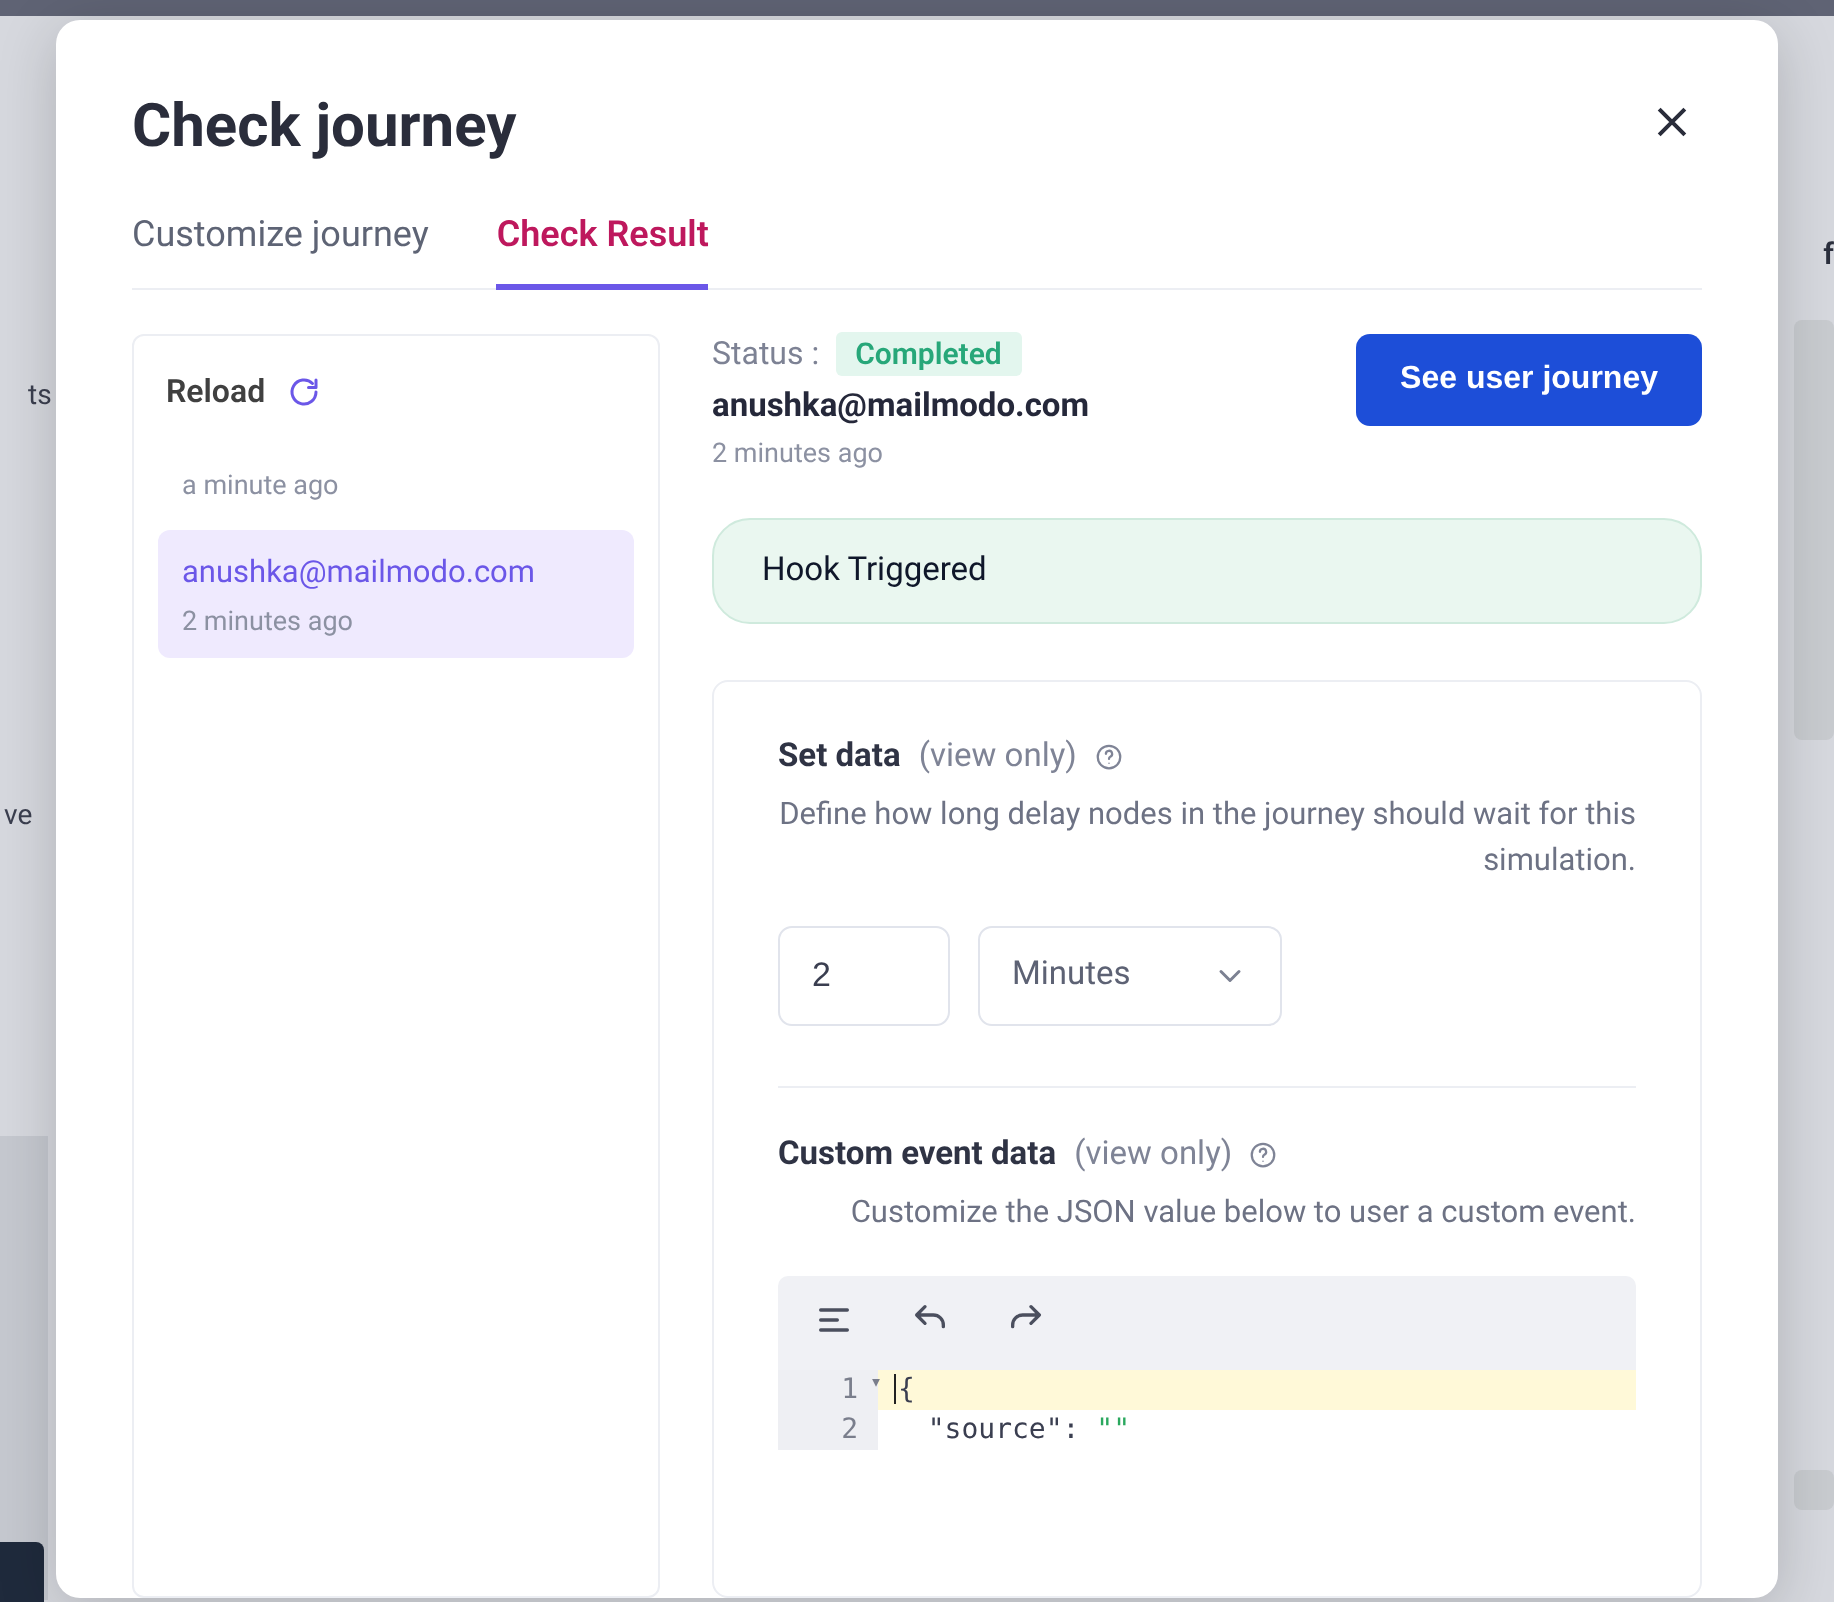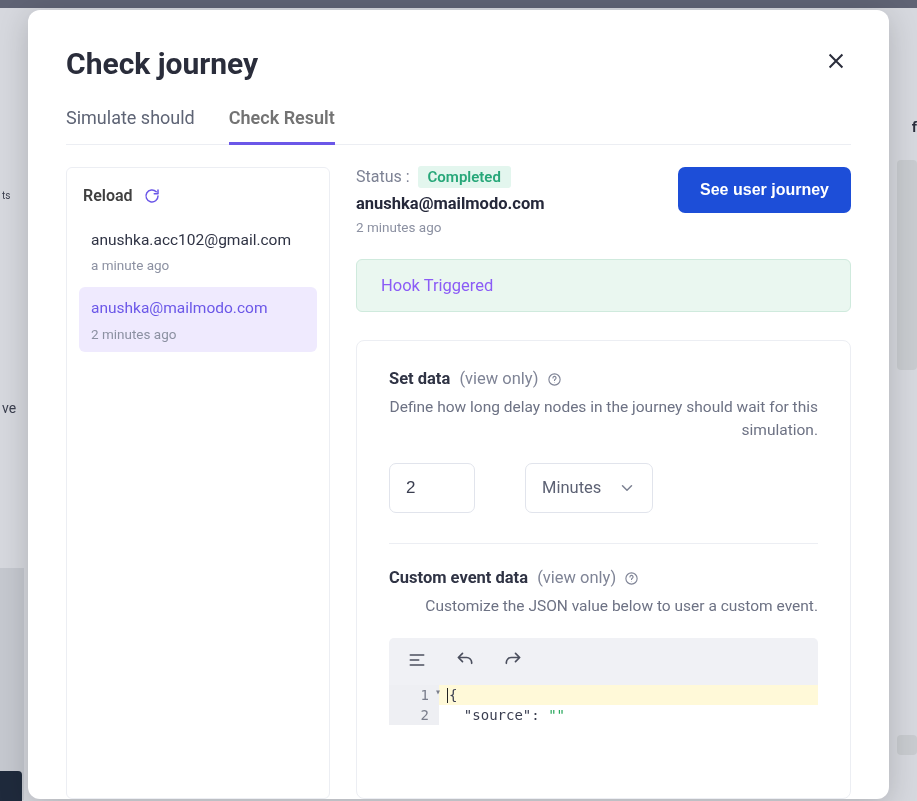--- a/index.html
+++ b/index.html
@@ -7,21 +7,21 @@
     width: 917px; height: 801px;
     font-family: -apple-system, BlinkMacSystemFont, "Segoe UI", Roboto, sans-serif;
     background: #d4d7df;
     overflow: hidden;
   }
   .backdrop {
     position: absolute; inset: 0;
     background: #d6d8de;
   }
   .bg-stripe-top { position:absolute; top:0; left:0; right:0; height:8px; background:#5f6374; }
-  .bg-stripe-1 { position:absolute; top:190px; left:0; width:24px; height:22px; font-size:10px; color:#3b3f4f; padding-left:2px; }
+  .bg-stripe-1 { position:absolute; top:190px; left:0; width:24px; height:22px; font-size:14px; color:#3b3f4f; padding-left:14px; }
   .bg-stripe-2 { position:absolute; top:400px; left:0; width:24px; height:22px; font-size:14px; color:#3b3f4f; padding-left:2px; }
   .bg-stripe-row { position:absolute; top:568px; left:0; width:24px; height:232px; background:#c5c8cf; }
   .bg-bottom-dark { position:absolute; bottom:0; left:0; width:22px; height:30px; background:#1f2a3c; border-top-right-radius:4px;}
   .bg-scrollbar-right { position:absolute; top:160px; right:0; width:20px; height:210px; background:#c8cbcf; border-radius:4px;}
   .bg-scrollbar-right2 { position:absolute; top:735px; right:0; width:20px; height:20px; background:#c8cbcf; border-radius:4px;}
   .bg-letter-f { position:absolute; top:118px; right:0; font-size:15px; font-weight:600; color:#2b2f3d; }
 
   .modal {
     position: absolute;
     top: 10px; left: 28px; right: 28px; bottom: 2px;
@@ -34,21 +34,21 @@
   }
   .modal-header {
     display:flex; justify-content: space-between; align-items:flex-start;
   }
   .modal-title { font-size: 30px; font-weight: 700; color:#2a2d3b; }
   .close-btn { background:none; border:none; cursor:pointer; padding:4px; color:#2a2d3b; }
   .close-btn svg { width:22px; height:22px; stroke:#2a2d3b; stroke-width:2.2; }
 
   .tabs { display:flex; gap:34px; margin-top:26px; border-bottom:1px solid #eceef3; }
   .tab { font-size:18px; color:#5e6475; padding-bottom:14px; cursor:pointer; }
-  .tab.active { color:#737373; font-weight:600; border-bottom:3px solid #6b57e8; margin-bottom:-1px; }
+  .tab.active { color:#be185d; font-weight:600; border-bottom:3px solid #6b57e8; margin-bottom:-1px; }
 
   .body { display:flex; gap:26px; margin-top:22px; flex:1; min-height:0; }
 
   .sidebar {
     width:264px; flex:none;
     border:1px solid #eceef3; border-radius:6px;
     padding:18px 12px;
   }
   .reload-row { display:flex; align-items:center; gap:10px; color:#404040; font-size:16px; font-weight:600; padding:0 4px 10px 4px;}
   .reload-row svg { width:18px; height:18px; stroke:#6b57e8; stroke-width:2; fill:none;}
@@ -65,45 +65,45 @@
   .status-badge { background:#e3f6ee; color:#27a779; font-size:15px; font-weight:600; padding:2px 10px; border-radius:3px; margin-left:4px;}
   .status-email { font-size:16.5px; font-weight:700; color:#25283a; margin-top:8px;}
   .status-time { font-size:13.5px; color:#8c91a2; margin-top:6px;}
   .primary-btn {
     background:#1d4ed8; color:#fff; border:none; border-radius:7px;
     padding:14px 22px; font-size:16px; font-weight:600; cursor:pointer;
   }
 
   .hook-banner {
     margin-top:24px;
-    background:#eaf7f0; border:1px solid #cfeadd; border-radius:6px;
-    padding:16px 24px; font-size:16.5px; color:#8b5cf6;
+    background:#eaf7f0; border:1px solid #cfeadd; border-radius:19px;
+    padding:16px 24px; font-size:16.5px; color:#0f172a;
   }
 
   .config-box {
     margin-top:28px;
     border:1px solid #eceef3; border-radius:8px;
     padding:28px 32px 0 32px;
     flex:1;
   }
   .cfg-title { font-size:16.5px; color:#2f3344; font-weight:700; }
   .cfg-title .viewonly { color:#7f8496; font-weight:400; margin-left:5px;}
   .cfg-title .help { display:inline-flex; vertical-align:middle; margin-left:4px;}
   .cfg-title .help svg{ width:15px; height:15px; stroke:#7f8496; fill:none; stroke-width:1.8;}
   .cfg-desc { font-size:15.5px; color:#6d7284; margin-top:8px; line-height:1.5;text-align:right;}
 
   .delay-row { display:flex; gap:14px; margin-top:20px; }
   .num-input {
     width:86px; height:50px; border:1px solid #e1e4ec; border-radius:7px;
     font-size:17px; color:#3a3e50; padding:0 16px; background:#fff;
   }
   .select-box {
-    width:128px; height:50px; border:1px solid #e1e4ec; border-radius:7px;
+    width:152px; height:50px; border:1px solid #e1e4ec; border-radius:7px;
     display:flex; align-items:center; justify-content:space-between;
-    padding:0 16px; font-size:16.5px; color:#5d6274; cursor:pointer; background:#fff;margin-left:36px;
+    padding:0 16px; font-size:16.5px; color:#5d6274; cursor:pointer; background:#fff;
   }
   .select-box svg{ width:18px; height:18px; stroke:#7c8192; stroke-width:2; fill:none;}
 
   .divider { border:none; border-top:1px solid #eceef3; margin:30px 0 24px 0;}
 
   .editor-toolbar {
     margin-top:20px;
     background:#f0f1f5; border-radius:5px 5px 0 0;
     display:flex; align-items:center; gap:20px;
     padding:8px 14px;
@@ -143,34 +143,33 @@
   <div class="modal-header">
     <h1 class="modal-title">Check journey</h1>
     <button class="close-btn">
       <svg viewBox="0 0 24 24">
           <path d="M5 5 L19 19 M19 5 L5 19" fill="none"></path>
         </svg>
     </button>
   </div>
 
   <div class="tabs">
-    <div class="tab">Simulate should</div>
+    <div class="tab">Customize journey</div>
     <div class="tab active">Check Result</div>
   </div>
 
   <div class="body">
     <aside class="sidebar">
       <div class="reload-row">
         <span>Reload</span>
         <svg viewBox="0 0 24 24">
             <path d="M20 12a8 8 0 1 1-2.34-5.66M20 4v5h-5" fill="none" stroke-linecap="round" stroke-linejoin="round"></path>
           </svg>
       </div>
       <div class="list-item">
-        <div class="email">anushka.acc102@gmail.com</div>
         <div class="time">a minute ago</div>
       </div>
       <div class="list-item selected">
         <div class="email">anushka@mailmodo.com</div>
         <div class="time">2 minutes ago</div>
       </div>
     </aside>
 
     <section class="main">
       <div class="status-row">

